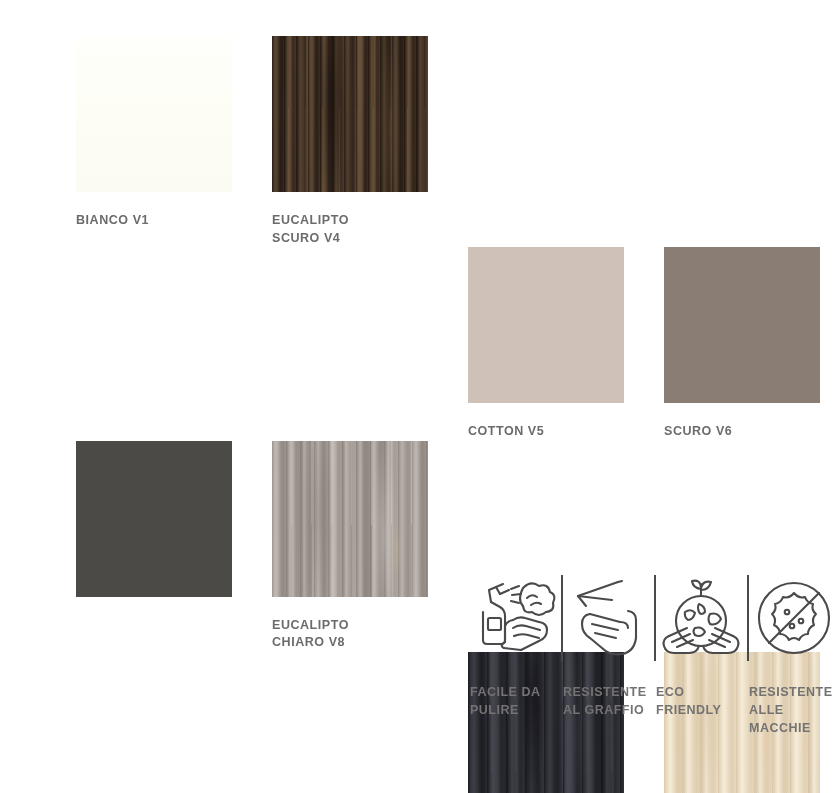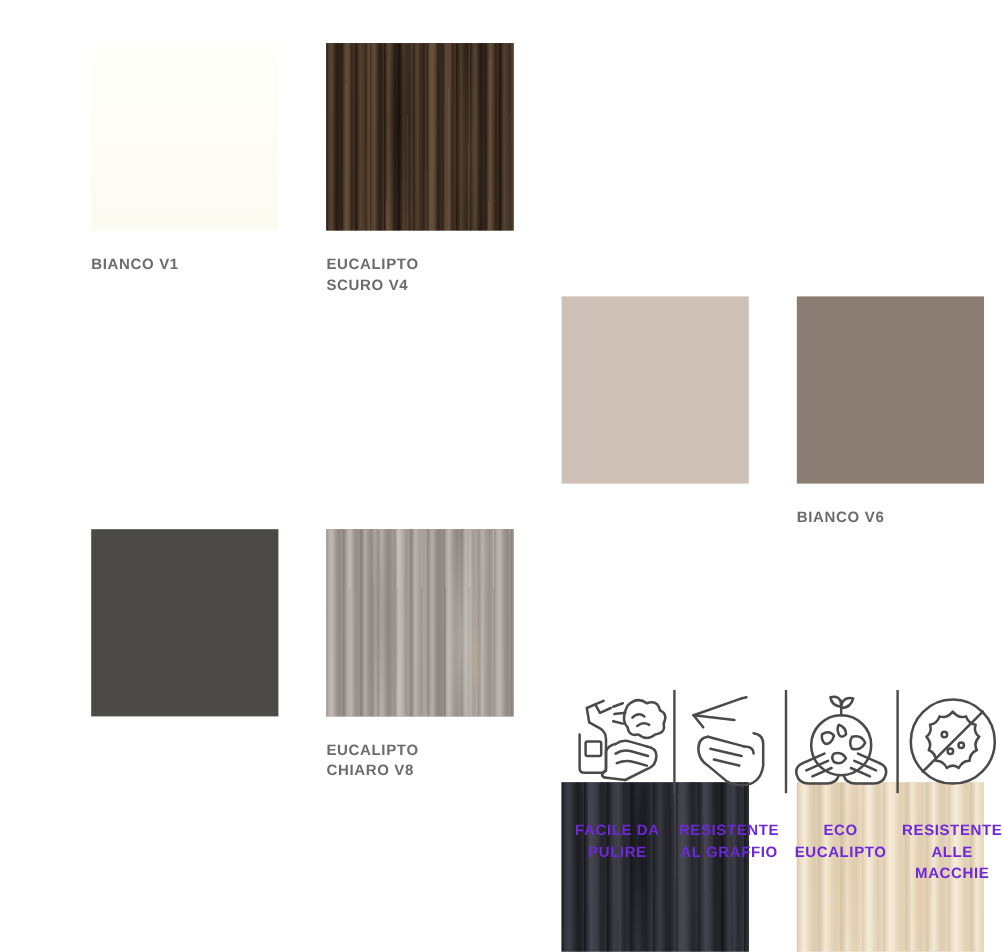--- a/index.html
+++ b/index.html
@@ -233,26 +233,26 @@
     background: #4a4a4a;
   }
   .feature-icon-cell svg { display: block; }
 
   .feature-labels {
     display: flex;
     margin-top: 22px;
   }
   .feature-label {
     flex: 1;
-    text-align: center;
+    text-align: left;
     font-size: 12.5px;
     line-height: 18px;
     letter-spacing: 0.5px;
     font-weight: bold;
-    color: #6d28d9;
+    color: #737373;
     white-space: pre-line;
     padding: 0 2px;
   }
 </style>
 </head>
 <body>
 
 <div id="page">
 
   <div class="grid">
@@ -267,24 +267,25 @@
 SCURO V4</div>
     </div>
 
     <div class="rowgap"></div>
     <div class="rowgap"></div>
     <div class="rowgap"></div>
     <div class="rowgap"></div>
 
     <div class="cell">
       <div class="swatch sw-v5"></div>
+      <div class="caption">COTTON V5</div>
     </div>
     <div class="cell">
       <div class="swatch sw-v6"></div>
-      <div class="caption">BIANCO V6</div>
+      <div class="caption">SCURO V6</div>
     </div>
     <div class="cell">
       <div class="swatch sw-v7"></div>
     </div>
     <div class="cell">
       <div class="swatch sw-v8"></div>
       <div class="caption">EUCALIPTO
 CHIARO V8</div>
     </div>
 
@@ -399,21 +400,21 @@
       </div>
 
     </div>
 
     <div class="feature-labels">
       <div class="feature-label">FACILE DA
 PULIRE</div>
       <div class="feature-label">RESISTENTE
 AL GRAFFIO</div>
       <div class="feature-label">ECO
-EUCALIPTO</div>
+FRIENDLY</div>
       <div class="feature-label">RESISTENTE
 ALLE
 MACCHIE</div>
     </div>
 
   </div>
 
 </div>
 
 </body></html>

